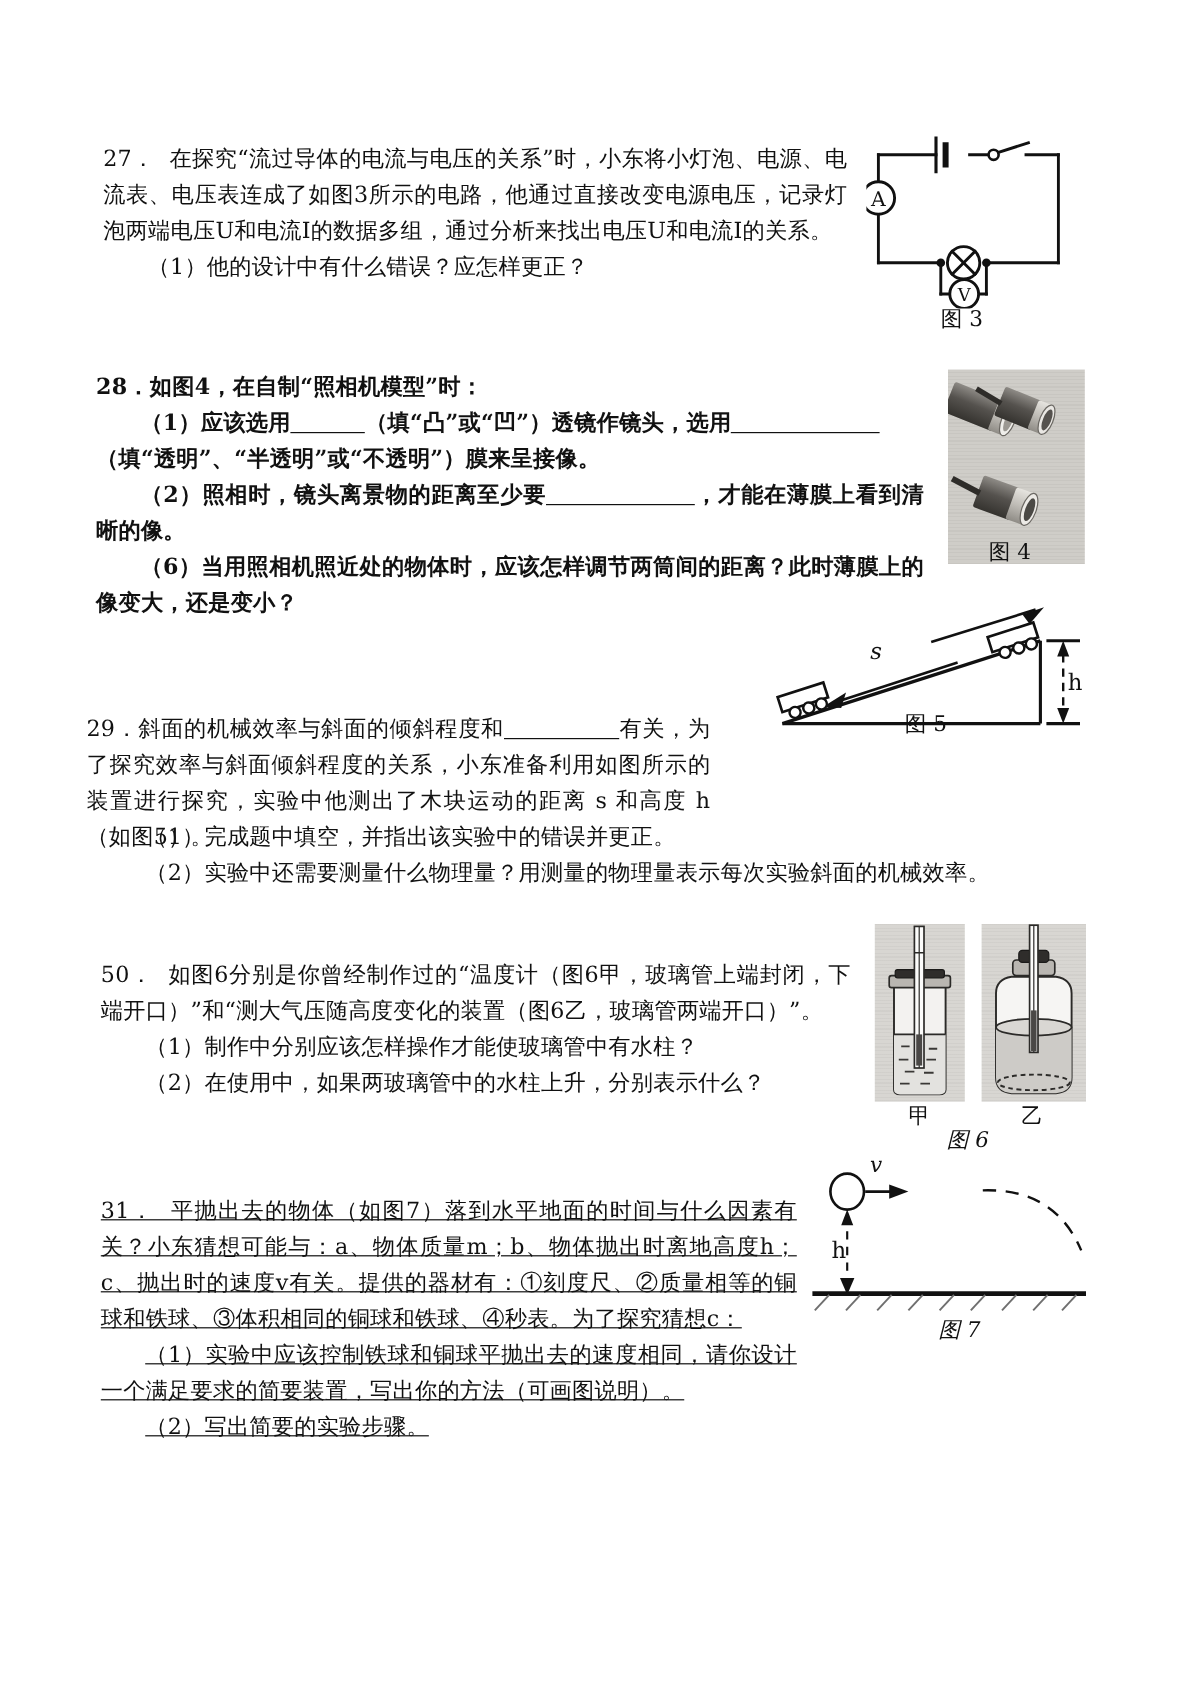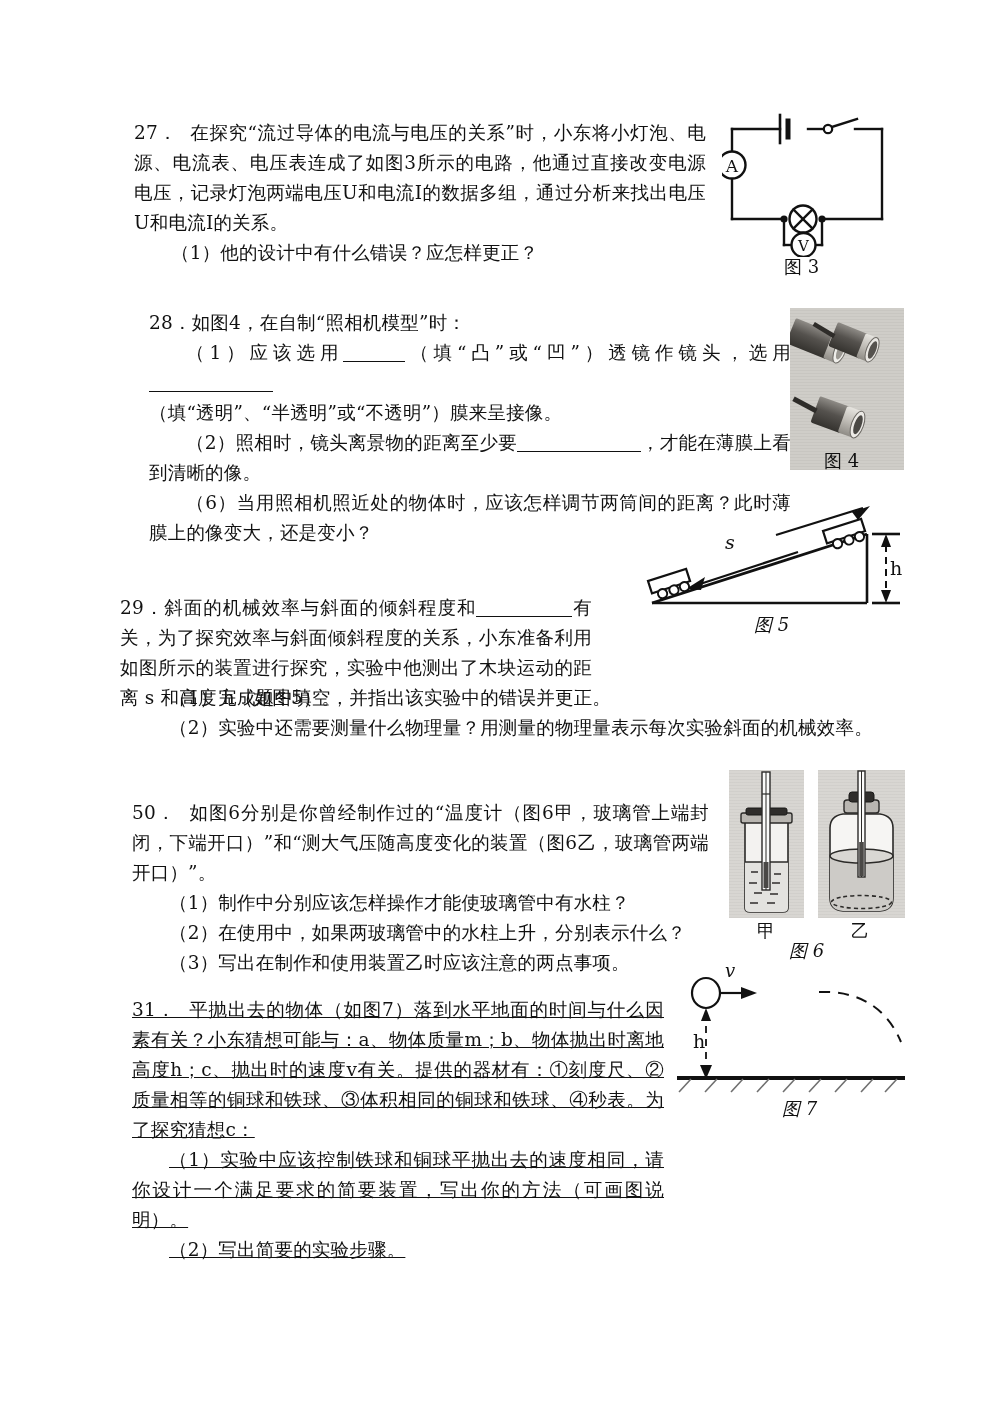--- a/index.html
+++ b/index.html
@@ -23,21 +23,21 @@
 
   
   .qblock {
     position: absolute;
     font-size: 18.5px;
     line-height: 30px;
     letter-spacing: 0.2px;
     text-align: justify;
     text-justify: inter-ideograph;
   }
-  .qline { white-space: pre-wrap; margin-left: 48px; }
+  .qline { white-space: pre-wrap; }
   .indent { text-indent: 2em; }
   .blank-s { display:inline-block; border-bottom:1.3px solid #111; width:62px; vertical-align:-3px; }
   .blank-m { display:inline-block; border-bottom:1.3px solid #111; width:96px; vertical-align:-3px; }
   .blank-l { display:inline-block; border-bottom:1.3px solid #111; width:124px; vertical-align:-3px; }
 
   
   .fig-cap {
     position: absolute;
     font-size: 18px;
     line-height: 22px;
@@ -108,21 +108,21 @@
       <g fill="#111" stroke="none">
         <circle cx="62" cy="107" r="3.6"></circle>
         <circle cx="100" cy="107" r="3.6"></circle>
       </g>
       <text x="10" y="60" font-family="DejaVu Serif, Liberation Serif, serif" font-size="17" text-anchor="middle" fill="#111">A</text>
       <text x="81.5" y="139" font-family="DejaVu Serif, Liberation Serif, serif" font-size="15" text-anchor="middle" fill="#111">V</text>
     </svg>
   </div>
   <div class="fig-cap" style="left:784px; top:256px;">图 3</div>
 
-  <div class="qblock" style="left:101px; top:308px; width:690px;">
+  <div class="qblock" style="left:80px; top:308px; width:690px;font-weight:bold;">
     <div class="qline">28．如图4，在自制“照相机模型”时：</div>
     <div class="qline indent"><span>（1）应该选用</span><span class="blank-s"></span><span>（填“凸”或“凹”）透镜作镜头，选用</span><span class="blank-l"></span></div>
     <div class="qline">（填“透明”、“半透明”或“不透明”）膜来呈接像。</div>
     <div class="qline indent"><span>（2）照相时，镜头离景物的距离至少要</span><span class="blank-l"></span><span>，才能在薄膜上看到清晰的像。</span></div>
     <div class="qline indent">（6）当用照相机照近处的物体时，应该怎样调节两筒间的距离？此时薄膜上的像变大，还是变小？</div>
   </div>
 
   <div class="photo4" style="left:790px; top:308px; width:114px; height:162px;">
     <svg width="114" height="162" viewBox="0 0 114 162">
       <defs>
@@ -199,35 +199,34 @@
       <g transform="translate(203,28) rotate(-17.8)">
         <rect x="0" y="0" width="40" height="13" fill="#fff" stroke="#111" stroke-width="2.2"></rect>
         <circle cx="10" cy="16.5" r="4.6" fill="#fff" stroke="#111" stroke-width="2"></circle>
         <circle cx="22" cy="16.5" r="4.6" fill="#fff" stroke="#111" stroke-width="2"></circle>
         <circle cx="33" cy="16.5" r="4.6" fill="#fff" stroke="#111" stroke-width="2"></circle>
       </g>
       <text x="110" y="46" font-family="DejaVu Serif, Liberation Serif, serif" font-size="19" font-style="italic" text-anchor="middle" fill="#111">s</text>
       <text x="276" y="72" font-family="DejaVu Serif, Liberation Serif, serif" font-size="19" text-anchor="middle" fill="#111">h</text>
     </svg>
   </div>
-  <div class="fig-cap" style="left:754px; top:614px;font-style:italic;">图 5</div>
+  <div class="fig-cap" style="left:754px; top:593px;">图 5</div>
 
   <div class="qblock" style="left:72px; top:593px; width:520px;">
     <div class="qline"><span>29．斜面的机械效率与斜面的倾斜程度和</span><span class="blank-m"></span><span>有关，为了探究效率与斜面倾斜程度的关系，小东准备利用如图所示的装置进行探究，实验中他测出了木块运动的距离 s 和高度 h（如图5）。</span></div>
   </div>
   <div class="qblock" style="left:84px; top:683px; width:840px;">
     <div class="qline indent">（1）完成题中填空，并指出该实验中的错误并更正。</div>
     <div class="qline indent">（2）实验中还需要测量什么物理量？用测量的物理量表示每次实验斜面的机械效率。</div>
   </div>
 
   <div class="qblock" style="left:84px; top:798px; width:625px;">
     <div class="qline">50．  如图6分别是你曾经制作过的“温度计（图6甲，玻璃管上端封闭，下端开口）”和“测大气压随高度变化的装置（图6乙，玻璃管两端开口）”。</div>
     <div class="qline indent">（1）制作中分别应该怎样操作才能使玻璃管中有水柱？</div>
     <div class="qline indent">（2）在使用中，如果两玻璃管中的水柱上升，分别表示什么？</div>
-    <div class="qline indent">（3）写出在制作和使用装置乙时应该注意的两点事项。</div>
   </div>
 
   <div class="bottlebox" style="left:729px; top:770px; width:75px; height:148px;">
     <svg width="75" height="148" viewBox="0 0 75 148">
 
       <path d="M16,52 L16,138 Q16,142 21,142 L54,142 Q59,142 59,138 L59,52 Z" fill="#f3f2f0" stroke="#2b2a28" stroke-width="1.6"></path>
 
       <path d="M16,92 L16,138 Q16,142 21,142 L54,142 Q59,142 59,138 L59,92 Z" fill="#e3e2df" stroke="none"></path>
       <path d="M16,92 L59,92" stroke="#2b2a28" stroke-width="1.4"></path>
 

